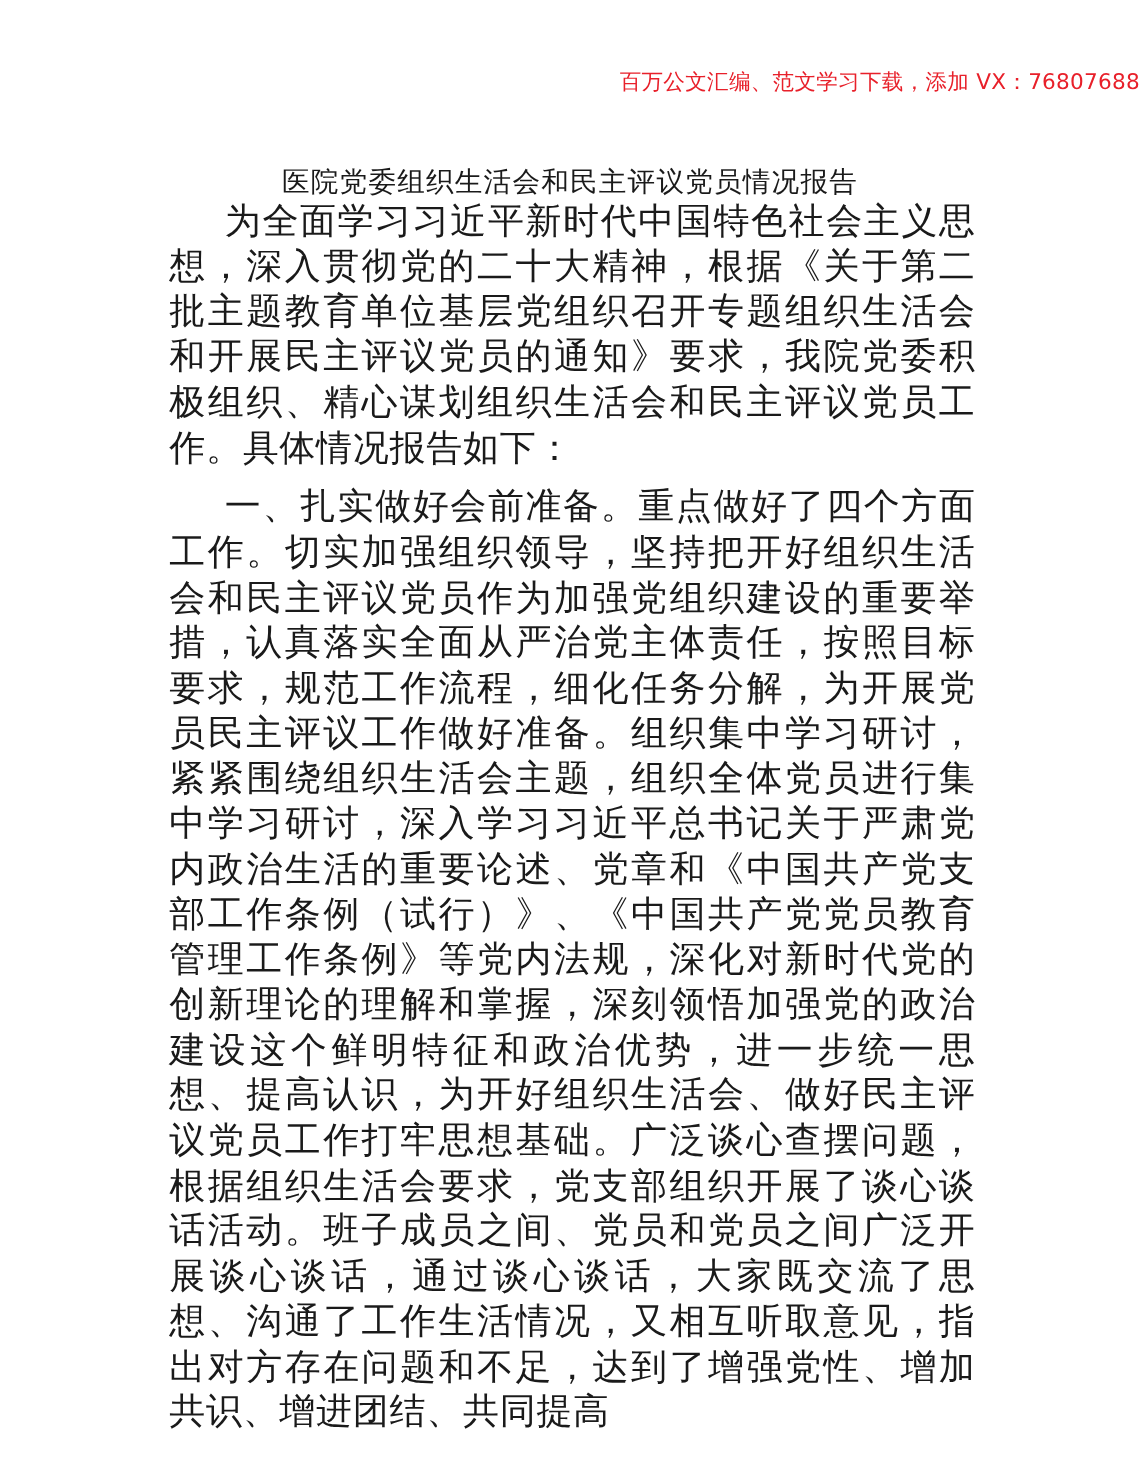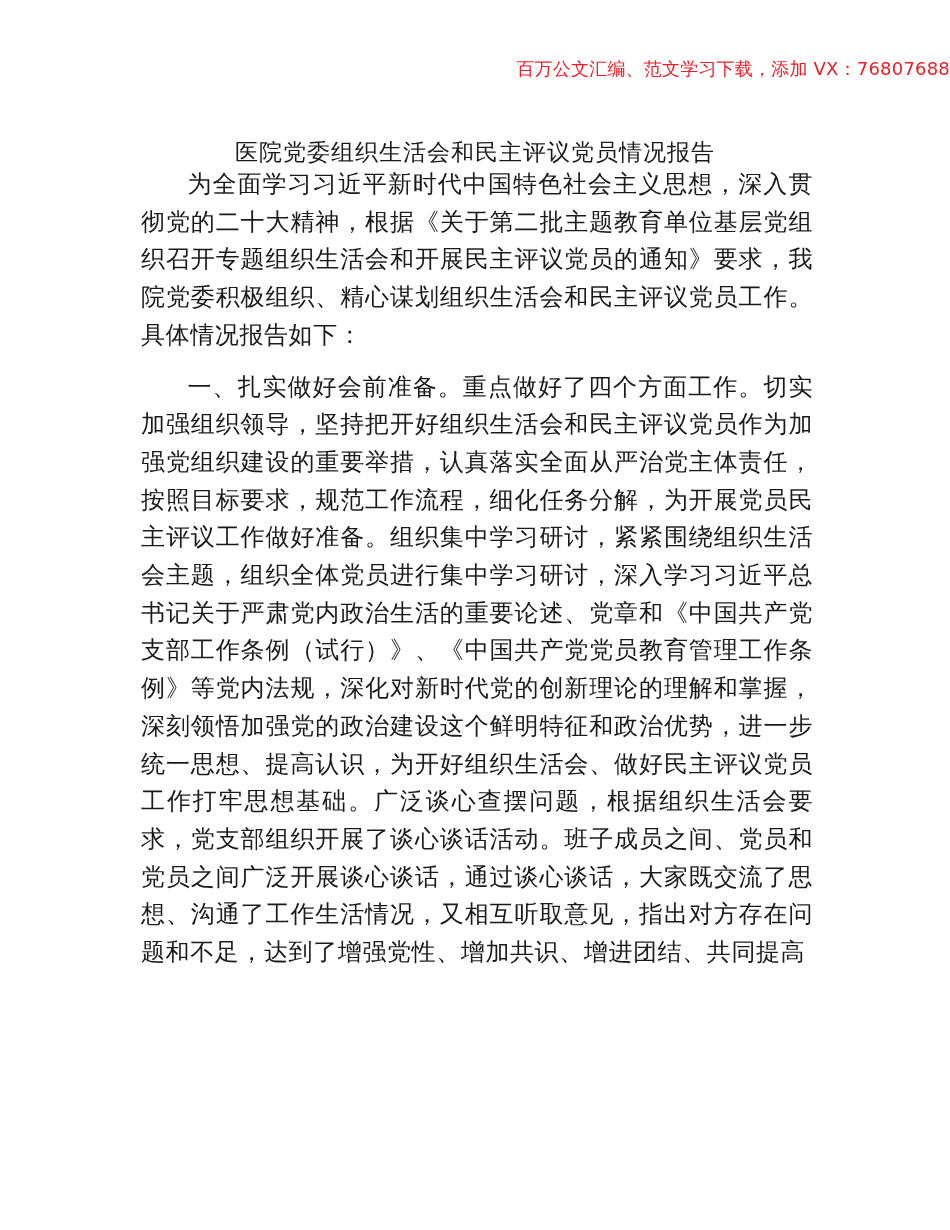--- a/index.html
+++ b/index.html
@@ -46,21 +46,21 @@
       margin-top: 17px;
     }
     .body-text {
       position: absolute;
       left: 141px;
       top: 166px;
       width: 672px;
     }
     .para {
       margin: 0;
-      font-size: 24px;
+      font-size: 30px;
       line-height: 37.7px;
       text-align: justify;
       text-indent: 46.4px;
       letter-spacing: 0.6px;
       color: #1a1a1a;
     }
     .para + .para {
       margin-top: 15px;
       font-family: Liberation Mono, monospace;
     }

